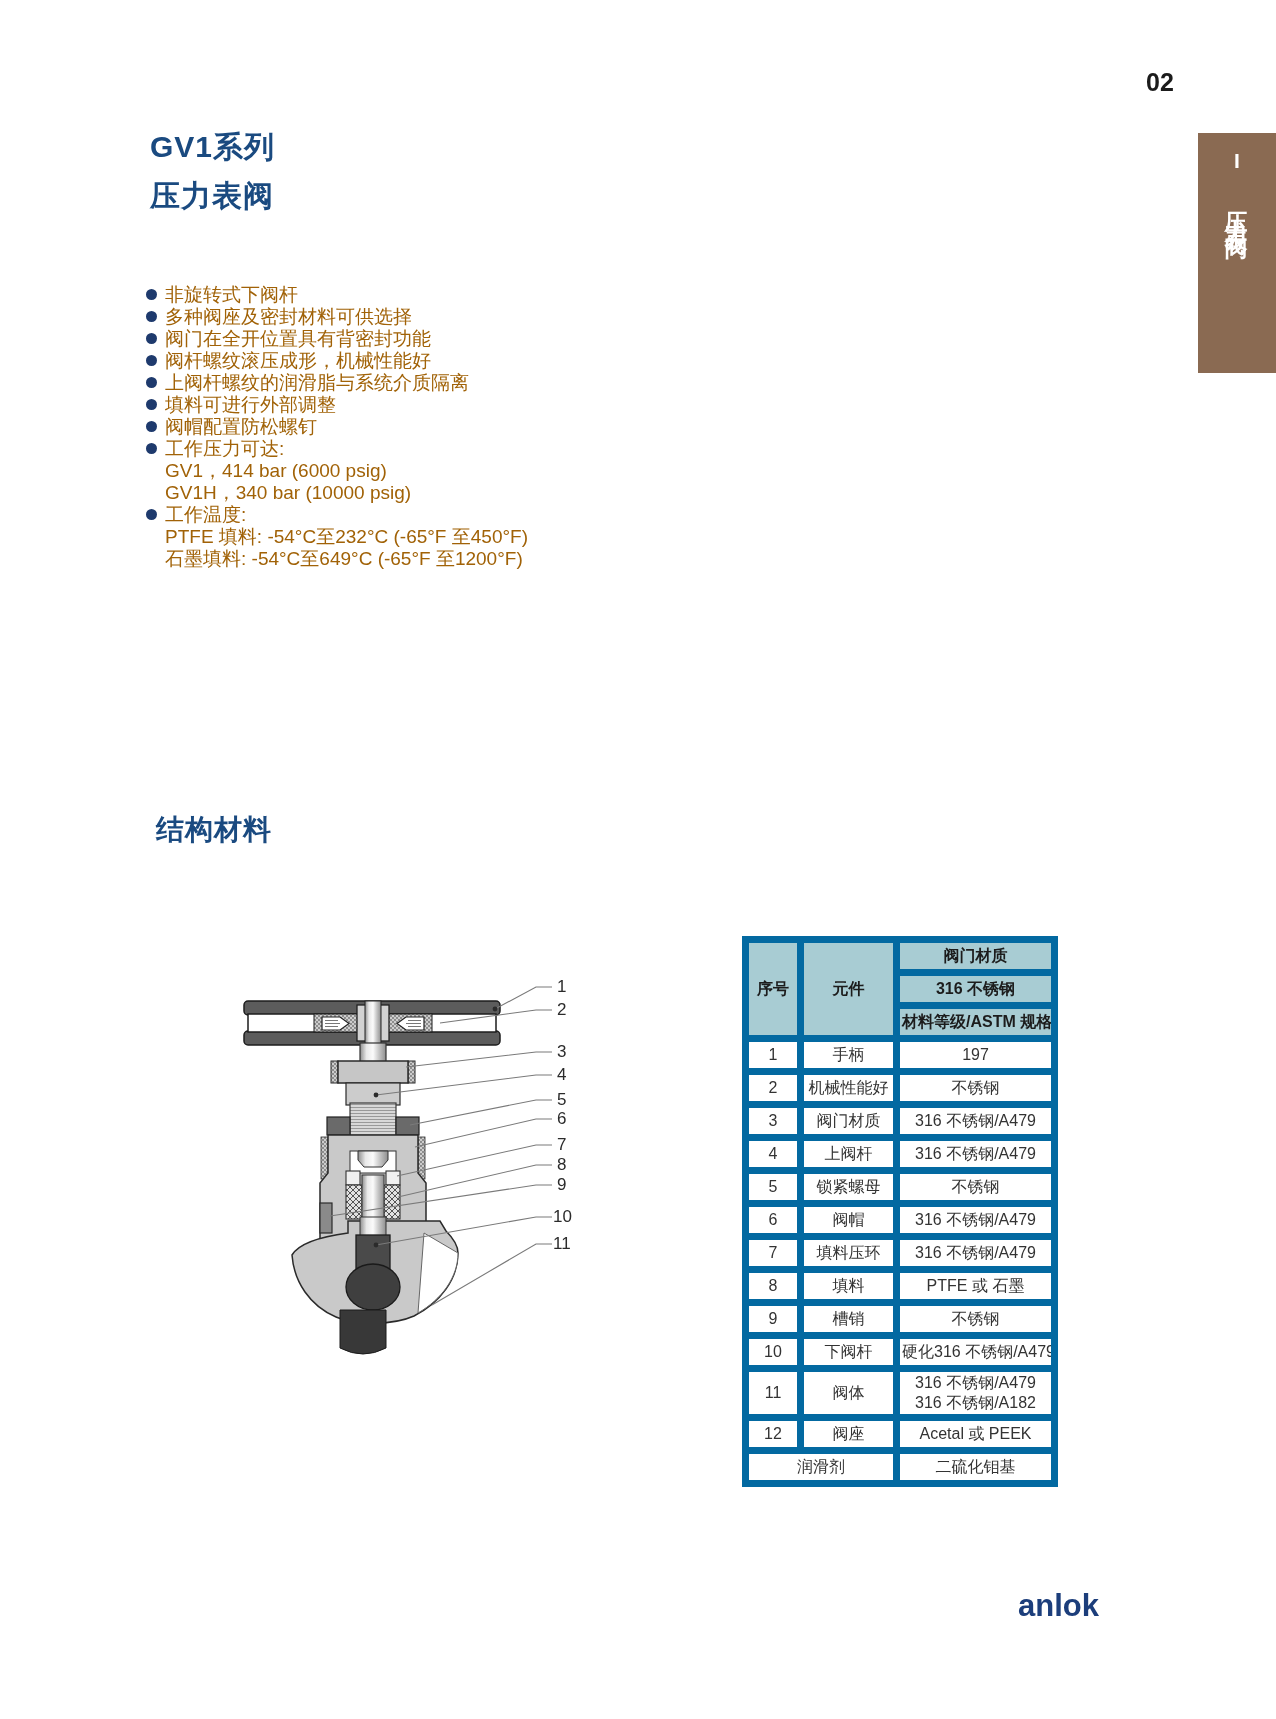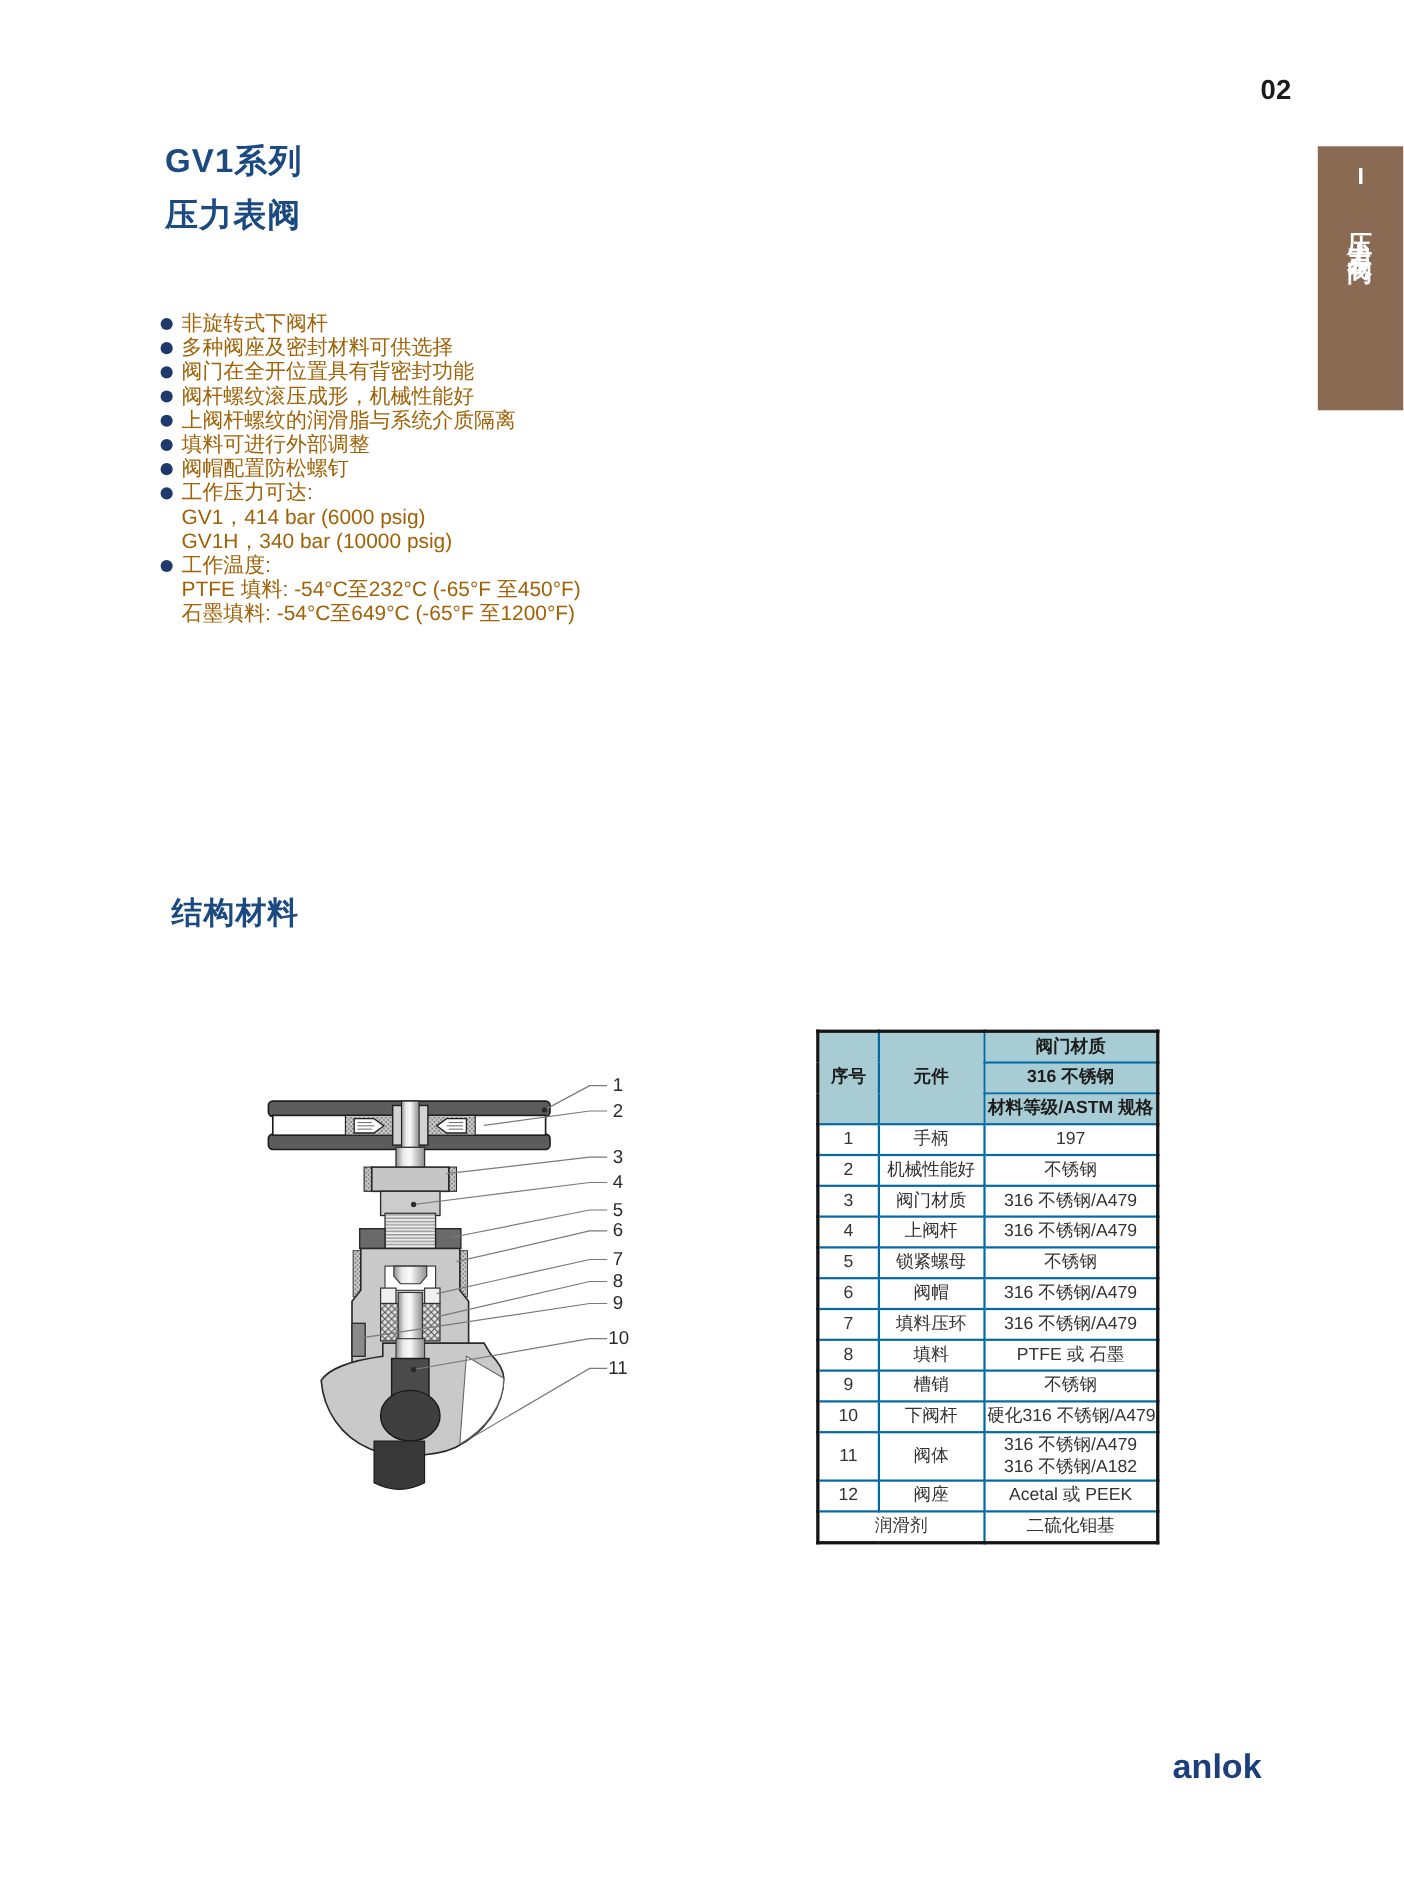--- a/index.html
+++ b/index.html
@@ -23,25 +23,25 @@
   .features li .dot{width:11px;height:11px;border-radius:50%;background:#1e3a6d;margin:5px 8px 0 0;flex:none;}
   .features li.nob{padding-left:19px;align-items:flex-end;}
 
   .section-title{position:absolute;left:140px;top:795px;margin:16px;color:#1a4a80;font-size:28px;font-weight:700;letter-spacing:1px;}
 
   .diagram-svg{position:absolute;left:200px;top:965px;width:390px;height:400px;}
   .callout-num{font-size:17px;fill:#2b2b2b;}
 
   table.materials{position:absolute;left:742px;top:936px;width:309px;border-collapse:collapse;table-layout:fixed;
     font-size:16px;color:#333;text-align:center;border:3px solid #151515;}
-  table.materials th,table.materials td{border:2px solid #0369a1;padding:1px 2px;height:24px;line-height:1.2;white-space:nowrap;overflow:hidden;margin-left:47px;}
+  table.materials th,table.materials td{border:7px solid #0369a1;padding:1px 2px;height:24px;line-height:1.2;white-space:nowrap;overflow:hidden;margin-left:47px;}
   table.materials thead th{background:#a8ccd3;font-weight:700;color:#1c1c1c;}
   table.materials td div{line-height:20px;}
 
-  .logo{position:absolute;left:1018px;top:1588px;font-size:31px;font-weight:800;color:#1c3e7b;margin-left:48px;}
+  .logo{position:absolute;left:1018px;top:1588px;font-size:31px;font-weight:800;color:#1c3e7b;}
 </style>
 </head>
 <body>
 
 <div class="page">
 
   <div class="page-number">02</div>
 
   <div class="side-tab">
     <div class="tab-roman">I</div>

